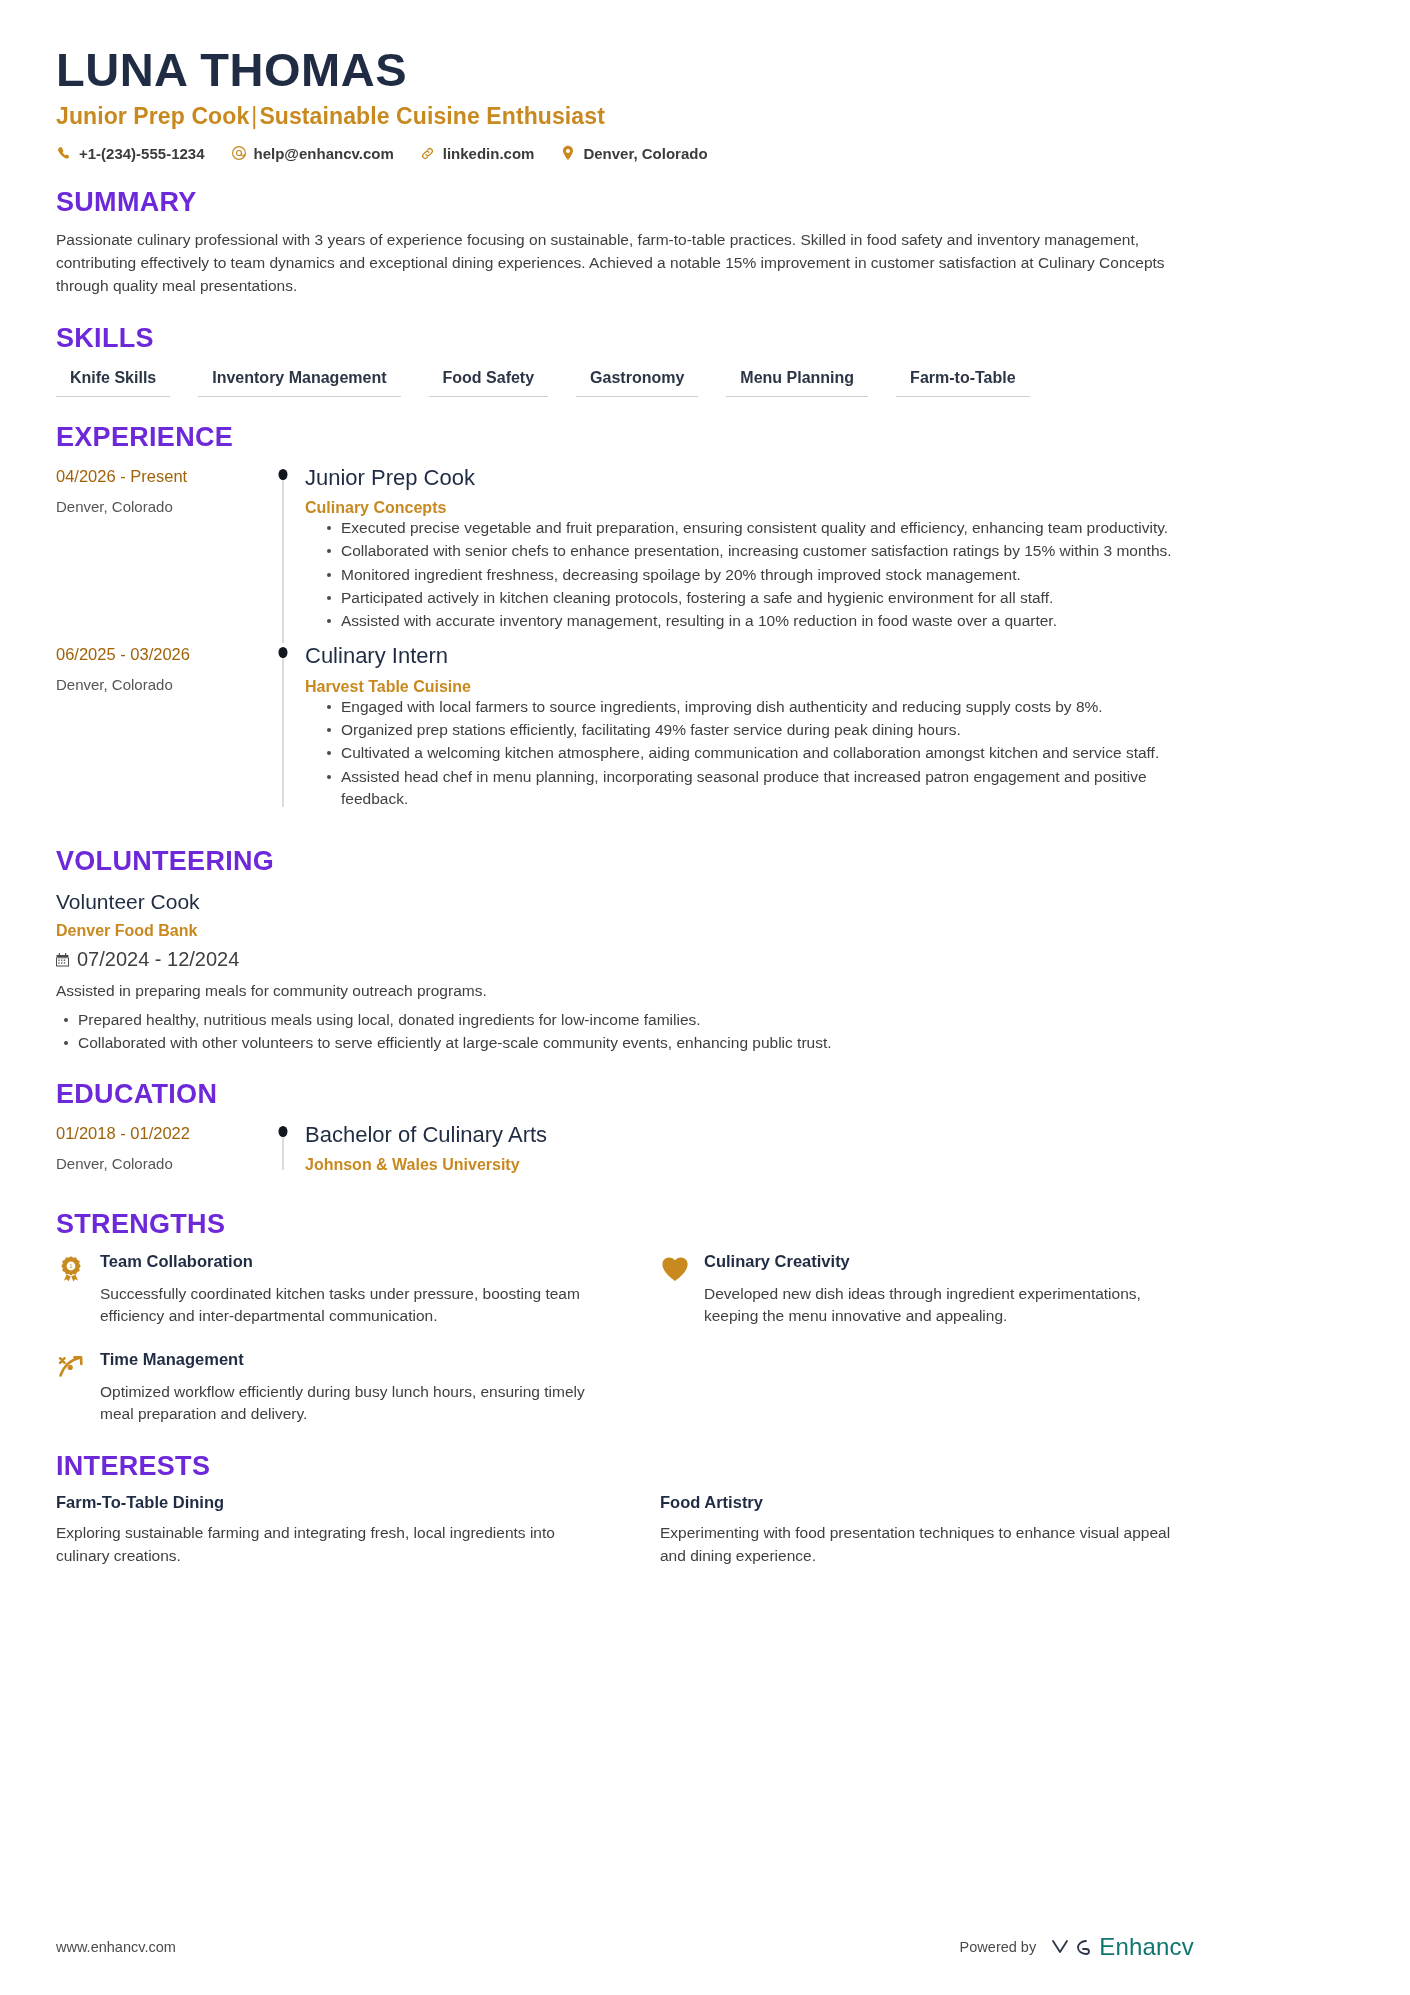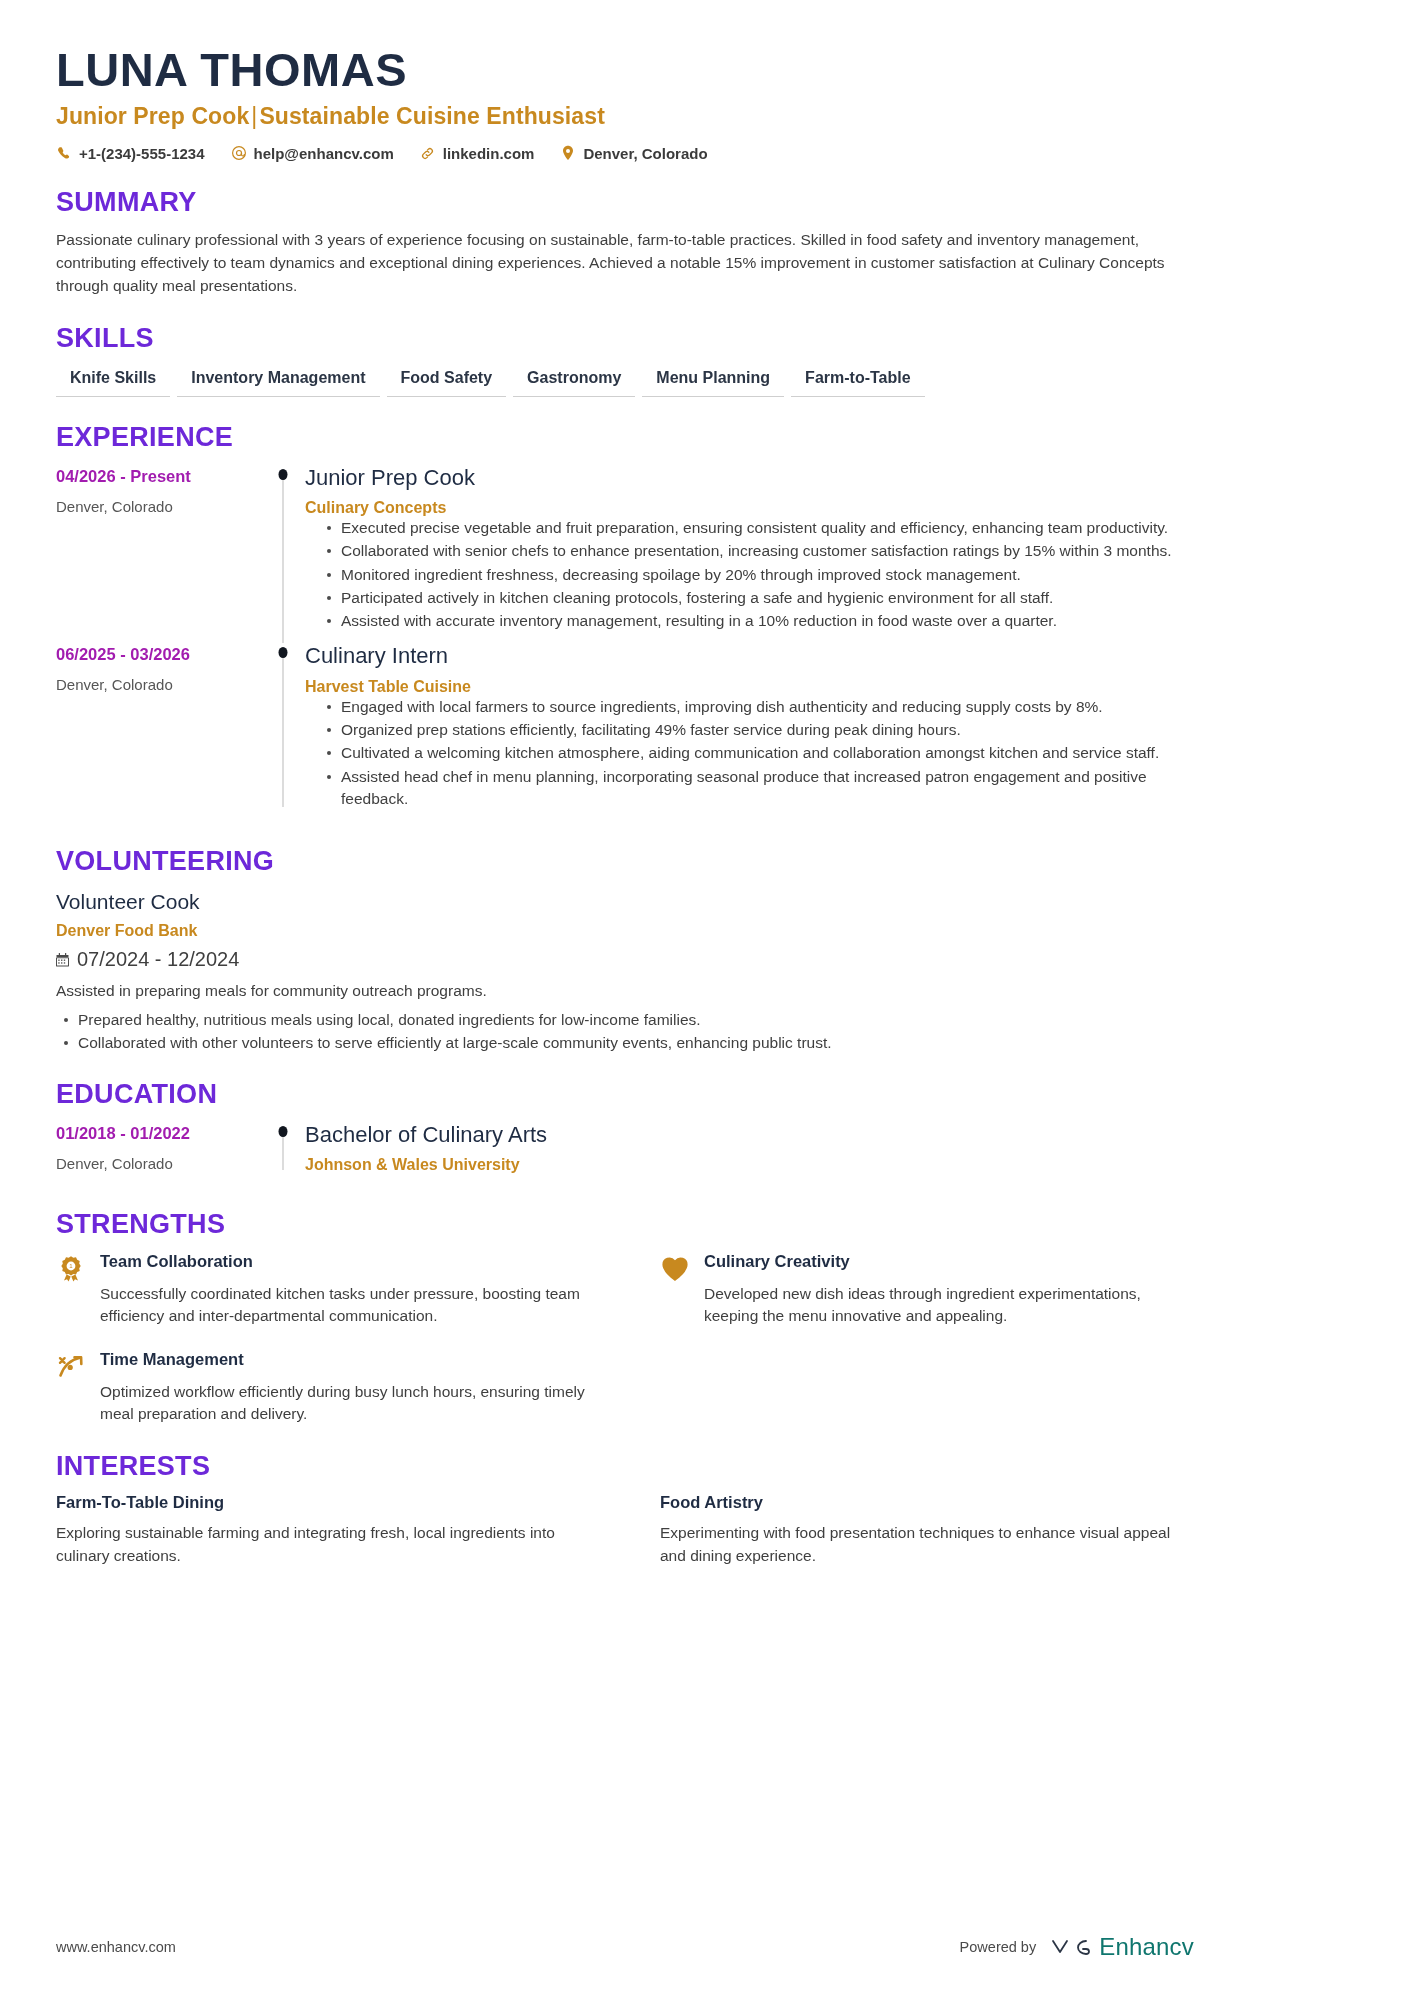--- a/index.html
+++ b/index.html
@@ -79,21 +79,21 @@
   .body-text {
     font-size: 15.5px;
     line-height: 1.48;
     color: #3f3f3f;
   }
 
   
   .skills-row {
     display: flex;
     flex-wrap: wrap;
-    gap: 0 7px;
+    gap: 0 28px;
     margin-top: 6px;
   }
   .skill-chip {
     font-size: 16px;
     font-weight: 700;
     color: #2b3545;
     padding: 3px 14px 9px 14px;
     border-bottom: 1.5px solid #cfcfcf;
     white-space: nowrap;
   }
@@ -104,22 +104,22 @@
     align-items: stretch;
     position: relative;
   }
   .tl-left {
     width: 205px;
     flex: 0 0 205px;
     padding-top: 2px;
   }
   .tl-date {
     font-size: 16.5px;
-    font-weight: 700;
-    color: #a21caf;
+    font-weight: 400;
+    color: #a16207;
     white-space: nowrap;
   }
   .tl-loc {
     margin-top: 12px;
     font-size: 15px;
     color: #565656;
   }
   .tl-rail {
     width: 44px;
     flex: 0 0 44px;

